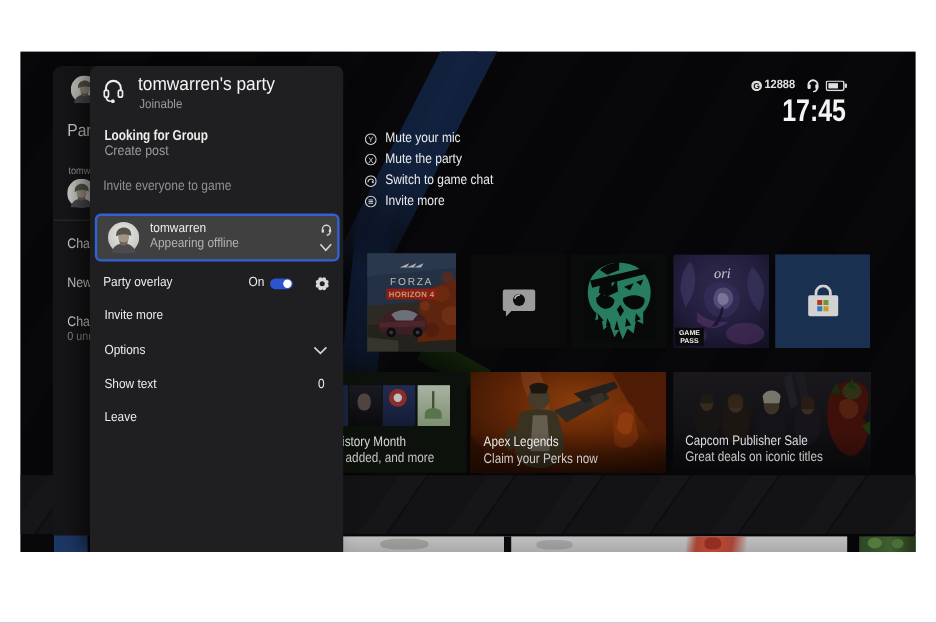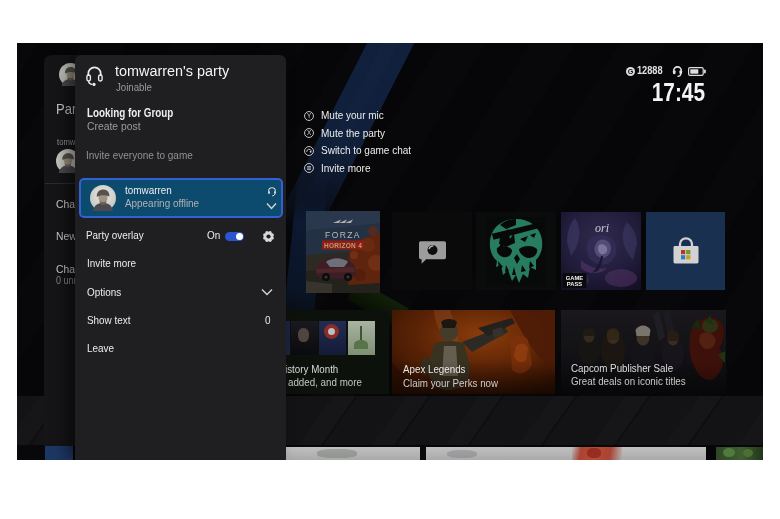--- a/index.html
+++ b/index.html
@@ -285,21 +285,21 @@
       <rect x="13.6" y="10" width="3.5" height="6" rx="1.7" fill="none" stroke="#ececec" stroke-width="1.4"></rect>
       <path d="M3.6 16 c0 2.2 1.8 3.2 3.8 3.4" fill="none" stroke="#ececec" stroke-width="1.4"></path>
       <circle cx="9" cy="19.4" r="1.6" fill="#ececec"></circle>
     </svg>
     <div class="txt" style="left:40px;top:6.8px;font-size:15.5px;color:#f4f4f4;transform:scaleX(0.93);">tomwarren's party</div>
     <div class="txt" style="left:41px;top:25.8px;font-size:10.5px;color:#9b9b9b;transform:scaleX(0.92);">Joinable</div>
     <div class="txt" style="left:12px;top:50.8px;font-size:12px;font-weight:700;color:#ededed;transform:scaleX(0.82);">Looking for Group</div>
     <div class="txt" style="left:12px;top:64.9px;font-size:11.5px;color:#9b9b9b;transform:scaleX(0.9);">Create post</div>
     <div class="txt" style="left:11px;top:94.3px;font-size:11.5px;color:#919191;transform:scaleX(0.87);">Invite everyone to game</div>
 
-    <div class="abs" style="left:4px;top:122.5px;width:200px;height:36px;background:#0c4a6e;border:2px solid #3261d4;border-radius:5px;">
+    <div class="abs" style="left:4px;top:122.5px;width:200px;height:36px;background:#404040;border:2px solid #3261d4;border-radius:5px;">
       <svg class="abs" style="left:8.5px;top:5px;" width="26" height="26" viewBox="0 0 26 26">
         <defs>
             <radialGradient id="av2" cx="50%" cy="40%" r="70%">
               <stop offset="0%" stop-color="#eaeae6"></stop>
               <stop offset="100%" stop-color="#bfbfba"></stop>
             </radialGradient>
           </defs>
         <circle cx="13" cy="13" r="13" fill="url(#av2)"></circle>
         <path d="M3 26 C4 19.5 9 18 13 18 C17 18 22 19.5 23 26 Z" fill="#4a4a50"></path>
 <path d="M8.5 12 C8.5 9 10.5 7.5 13 7.5 C15.5 7.5 17.5 9 17.5 12 C17.5 15.5 15.7 18.5 13 18.5 C10.3 18.5 8.5 15.5 8.5 12 Z" fill="#a09484"></path>

